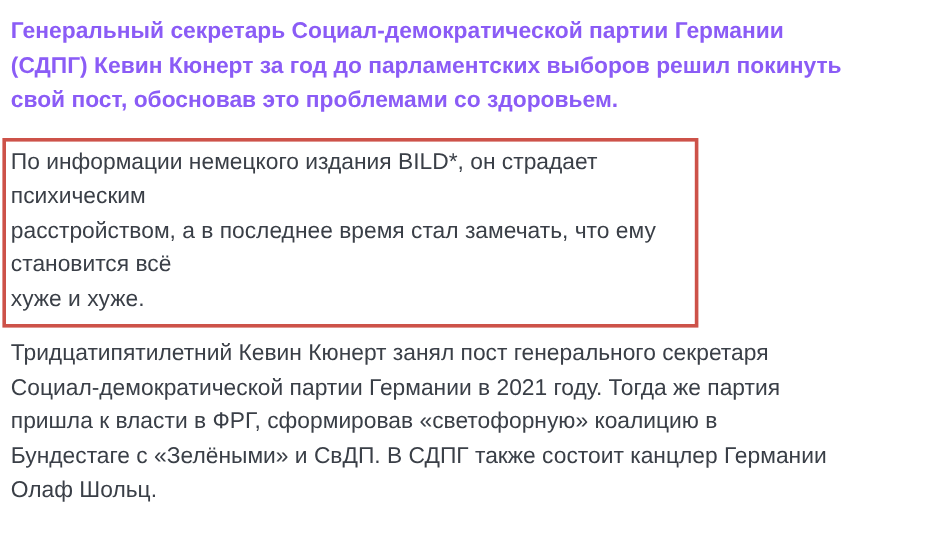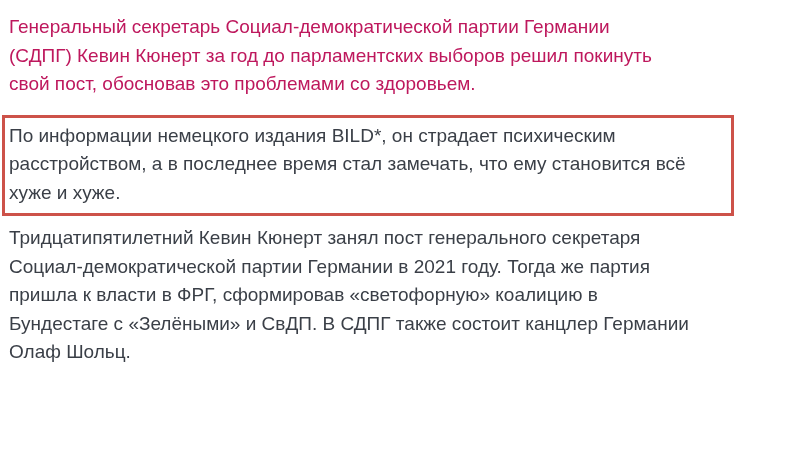--- a/index.html
+++ b/index.html
@@ -19,35 +19,35 @@
     padding-top: 13px;
   }
   .content {
     width: 100%;
   }
   p.para {
     margin: 0 8px 16px 9px;
     white-space: pre-line;
   }
   p.lead {
-    font-weight: 400;
-    color: #be185d;
+    font-weight: 700;
+    color: #8b5cf6;
   }
   p.quote {
     margin-bottom: 0;
   }
   .quote-emph {
     font-weight: 700;
     font-style: italic;
     color: #20242c;
   }
   .highlight-box {
     box-sizing: border-box;
     margin: 0 0 8px 2px;
-    width: 732px;
+    width: 580px;
     border: 3px solid #cd5249;
     padding: 4px 10px 6px 4px;
   }
   .highlight-box p.para {
     margin: 0;
   }
 </style>
 </head>
 <body>
 

